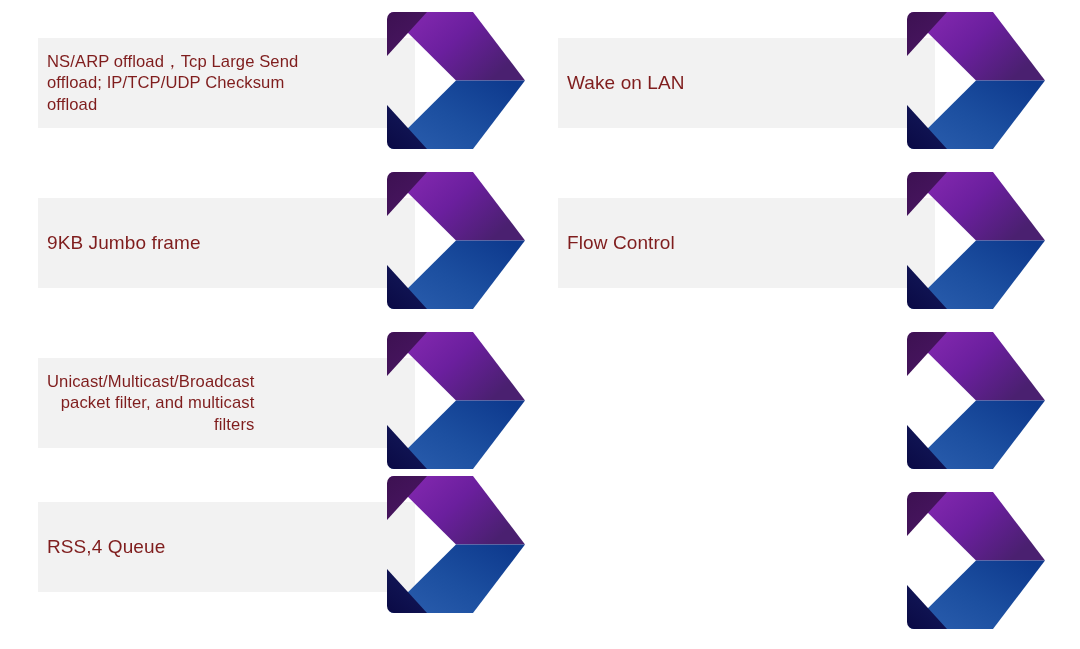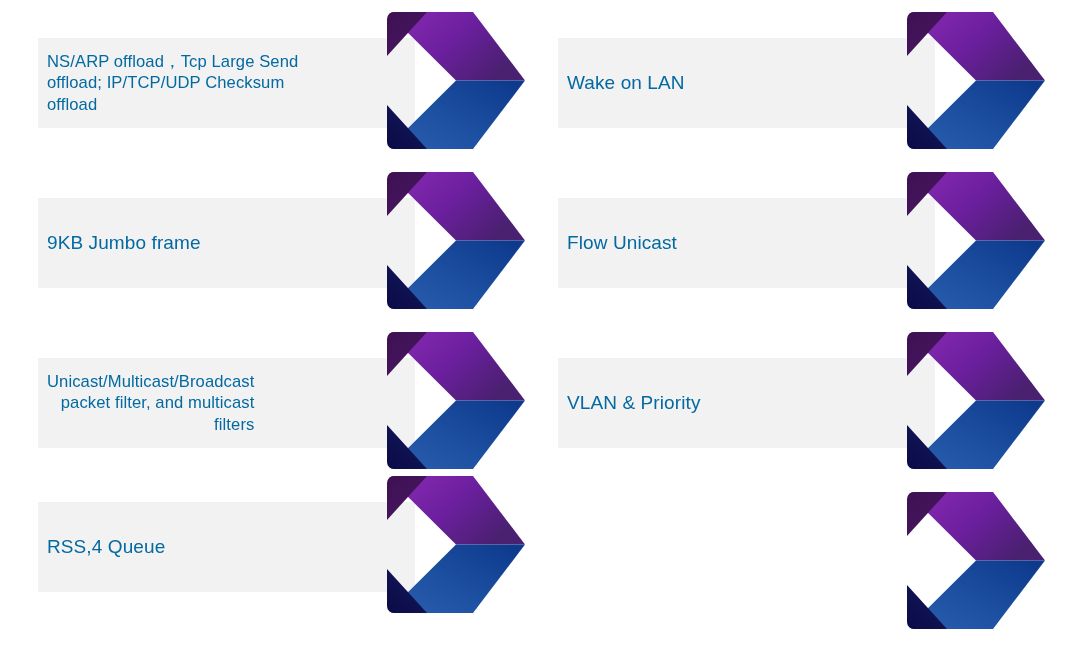--- a/index.html
+++ b/index.html
@@ -34,21 +34,21 @@
     height: 90px;
     background: #F2F2F2;
     display: flex;
     align-items: center;
     z-index: 1;
   }
 
   .plate-text {
     padding-left: 9px;
     padding-right: 8px;
-    color: #0369a1;
+    color: #7f1d1d;
     letter-spacing: .1px;
     line-height: 1.24;
     white-space: pre-line;
   }
 
   
   .plate-text.big {
     font-size: 19px;
     font-weight: 400;
   }
@@ -202,21 +202,21 @@
 
       <path d="M 0,0 L 40,0 L 0,44 Z" fill="url(#png2)"></path>
 
       <path d="M 0,137 L 40,137 L 0,93 Z" fill="url(#bng2)"></path>
     </g>
   </svg>
       </div>
     </div>
     <div class="item" style="left: 558px; top: 172px; width: 487px; height: 137px;">
       <div class="plate">
-        <div class="plate-text big">Flow Unicast</div>
+        <div class="plate-text big">Flow Control</div>
       </div>
       <div class="chev">
   <svg viewBox="0 0 138 137" xmlns="http://www.w3.org/2000/svg">
     <defs>
       <linearGradient id="pug3" x1="0" y1="0" x2="1" y2="0.55">
         <stop offset="0" stop-color="#8B2BB5"></stop>
         <stop offset="0.55" stop-color="#6B1F9E"></stop>
         <stop offset="1" stop-color="#4A2070"></stop>
       </linearGradient>
       <linearGradient id="blg3" x1="0" y1="1" x2="1" y2="0.15">
@@ -289,23 +289,20 @@
       <path d="M 138,68.5 L 86,137 L 0,137 L 69,68.5 Z" fill="url(#blg4)"></path>
 
       <path d="M 0,0 L 40,0 L 0,44 Z" fill="url(#png4)"></path>
 
       <path d="M 0,137 L 40,137 L 0,93 Z" fill="url(#bng4)"></path>
     </g>
   </svg>
       </div>
     </div>
     <div class="item" style="left: 558px; top: 332px; width: 487px; height: 137px;">
-      <div class="plate">
-        <div class="plate-text big">VLAN &amp; Priority</div>
-      </div>
       <div class="chev">
   <svg viewBox="0 0 138 137" xmlns="http://www.w3.org/2000/svg">
     <defs>
       <linearGradient id="pug5" x1="0" y1="0" x2="1" y2="0.55">
         <stop offset="0" stop-color="#8B2BB5"></stop>
         <stop offset="0.55" stop-color="#6B1F9E"></stop>
         <stop offset="1" stop-color="#4A2070"></stop>
       </linearGradient>
       <linearGradient id="blg5" x1="0" y1="1" x2="1" y2="0.15">
         <stop offset="0" stop-color="#2C5FAF"></stop>

